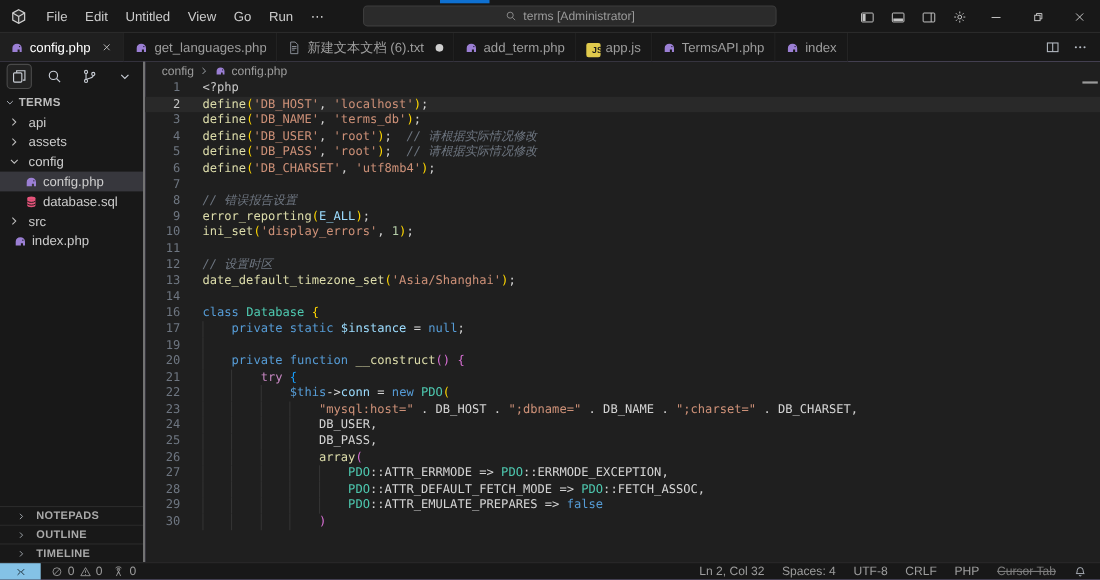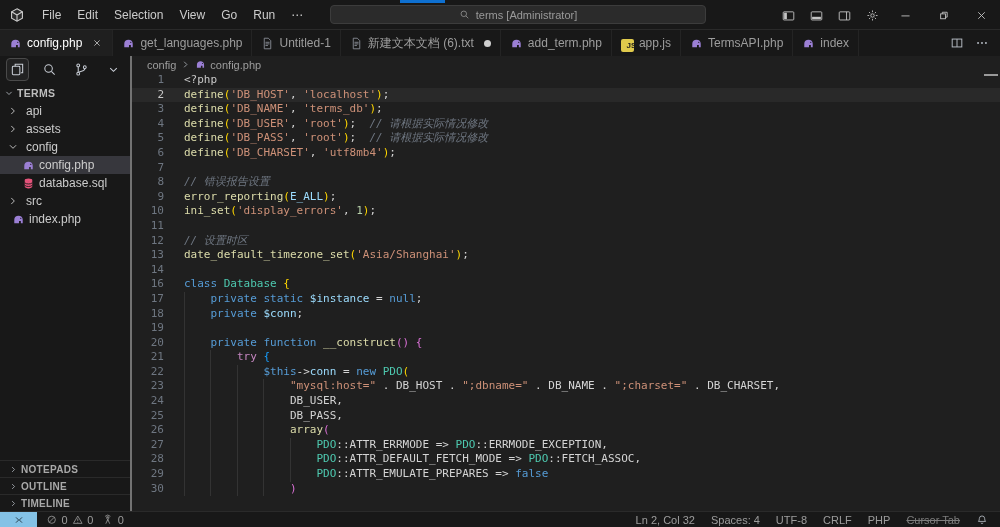--- a/index.html
+++ b/index.html
@@ -57,22 +57,22 @@
   .sec-title { height:19px; display:flex; align-items:center; gap:2px; padding-left:3px;
                font-size:10.5px; font-weight:bold; color:#bdbdbd; letter-spacing:.3px; }
   .sec-title .ico { width:12px; height:12px; }
   .tree { flex:none; }
   .tree-row { height:18px; display:flex; align-items:center; font-size:12px; color:#cccccc; }
   .tree-row.selected { background:#37373d; }
   .tree-row .ico { width:13px; height:13px; flex:none; }
   .tree-row .chev { width:14px; height:14px; margin-left:6px; margin-right:2px; color:#c0c0c0; flex:none; }
   .tree-row .tlabel { margin-left:4px; white-space:nowrap; }
   .sidebar-bottom { margin-top:auto; }
-  .bsec { height:17px; border-top:1px solid #2a2a2a; display:flex; align-items:center; gap:2px;
-          padding-left:8px; font-size:10px; font-weight:bold; color:#a9a9a9; letter-spacing:.3px; }
+  .bsec { height:17px; border-top:1px solid #2a2a2a; display:flex; align-items:center; gap:8px;
+          padding-left:14px; font-size:10px; font-weight:bold; color:#a9a9a9; letter-spacing:.3px; }
   .bsec .ico { width:11px; height:11px; }
 
   
   .editor { flex:1; background:#1f1f1f; position:relative; overflow:hidden; display:flex; flex-direction:column; }
   .breadcrumb { height:17px; flex:none; display:flex; align-items:center; gap:4px;
                 padding-left:15px; font-size:11px; color:#9d9d9d; }
   .breadcrumb .ico { width:11px; height:11px; }
   .code { flex:1; font-family:"DejaVu Sans Mono", monospace; font-size:11px; line-height:14.6px; }
   .cline { display:flex; height:14.6px; position:relative; }
   .cline.active { background:#292929; }
@@ -111,21 +111,21 @@
       <span class="ico">
         <svg viewBox="0 0 16 16" fill="none" stroke="#cfcfcf">
             <path d="M8 1.8l5.4 3v6.4L8 14.2l-5.4-3V4.8z" fill="#2b2b2b"></path>
             <path d="M8 8l5.4-3.2M8 8L2.6 4.8M8 8v6.2"></path>
           </svg>
       </span>
     </div>
     <div id="menus" style="display: flex;">
         <span class="menu-item">File</span>
         <span class="menu-item">Edit</span>
-        <span class="menu-item">Selection</span>
+        <span class="menu-item">Untitled</span>
         <span class="menu-item">View</span>
         <span class="menu-item">Go</span>
         <span class="menu-item">Run</span>
         <span class="menu-item">⋯</span>
       </div>
     <div class="nav-arrows">
       <span class="ico">
         <svg viewBox="0 0 16 16" fill="none" stroke="currentColor">
             <path d="M13.5 8h-10M7.5 4L3.5 8l4 4"></path>
           </svg>
@@ -221,29 +221,20 @@
           </span>
         </div>
         <div class="tab">
           <span class="ico">
             <svg viewBox="0 0 16 16">
               <path fill="#9b7fd4" d="M2.8 12.6V8.2c0-3 2.1-4.9 5.2-4.9 3.1 0 5.2 1.9 5.2 4.9v4.4h-2.3V9.9H8.6v2.7z"></path>
               <circle cx="10.8" cy="6.6" r=".75" fill="#15151a"></circle>
             </svg>
           </span>
           <span class="label">get_languages.php</span>
-        </div>
-        <div class="tab">
-          <span class="ico">
-            <svg viewBox="0 0 16 16" fill="none" stroke="#8a8f98">
-              <path d="M4 1.5h5l3 3v10H4z"></path>
-              <path d="M5.5 6.5h5M5.5 8.5h5M5.5 10.5h3"></path>
-            </svg>
-          </span>
-          <span class="label">Untitled-1</span>
         </div>
         <div class="tab">
           <span class="ico">
             <svg viewBox="0 0 16 16" fill="none" stroke="#8a8f98">
               <path d="M4 1.5h5l3 3v10H4z"></path>
               <path d="M5.5 6.5h5M5.5 8.5h5M5.5 10.5h3"></path>
             </svg>
           </span>
           <span class="label">新建文本文档 (6).txt</span>
           <span class="moddot"></span>
@@ -506,24 +497,20 @@
             <span class="ln">14</span>
             <span class="ct"></span>
           </div>
           <div class="cline">
             <span class="ln">16</span>
             <span class="ct"><span class="tk-kw">class</span><span class="tk-pt"> </span><span class="tk-cl">Database</span><span class="tk-pt"> </span><span class="tk-b1">{</span></span>
           </div>
           <div class="cline">
             <span class="ln">17</span>
             <span class="ct"><span class="guide" style="left: calc(0ch + 6px);"></span><span class="tk-pt">    </span><span class="tk-kw">private</span><span class="tk-pt"> </span><span class="tk-kw">static</span><span class="tk-pt"> </span><span class="tk-var">$instance</span><span class="tk-pt"> = </span><span class="tk-kw">null</span><span class="tk-pt">;</span></span>
-          </div>
-          <div class="cline">
-            <span class="ln">18</span>
-            <span class="ct"><span class="guide" style="left: calc(0ch + 6px);"></span><span class="tk-pt">    </span><span class="tk-kw">private</span><span class="tk-pt"> </span><span class="tk-var">$conn</span><span class="tk-pt">;</span></span>
           </div>
           <div class="cline">
             <span class="ln">19</span>
             <span class="ct"><span class="guide" style="left: calc(0ch + 6px);"></span></span>
           </div>
           <div class="cline">
             <span class="ln">20</span>
             <span class="ct"><span class="guide" style="left: calc(0ch + 6px);"></span><span class="tk-pt">    </span><span class="tk-kw">private</span><span class="tk-pt"> </span><span class="tk-kw">function</span><span class="tk-pt"> </span><span class="tk-fn">__construct</span><span class="tk-b2">()</span><span class="tk-pt"> </span><span class="tk-b2">{</span></span>
           </div>
           <div class="cline">

